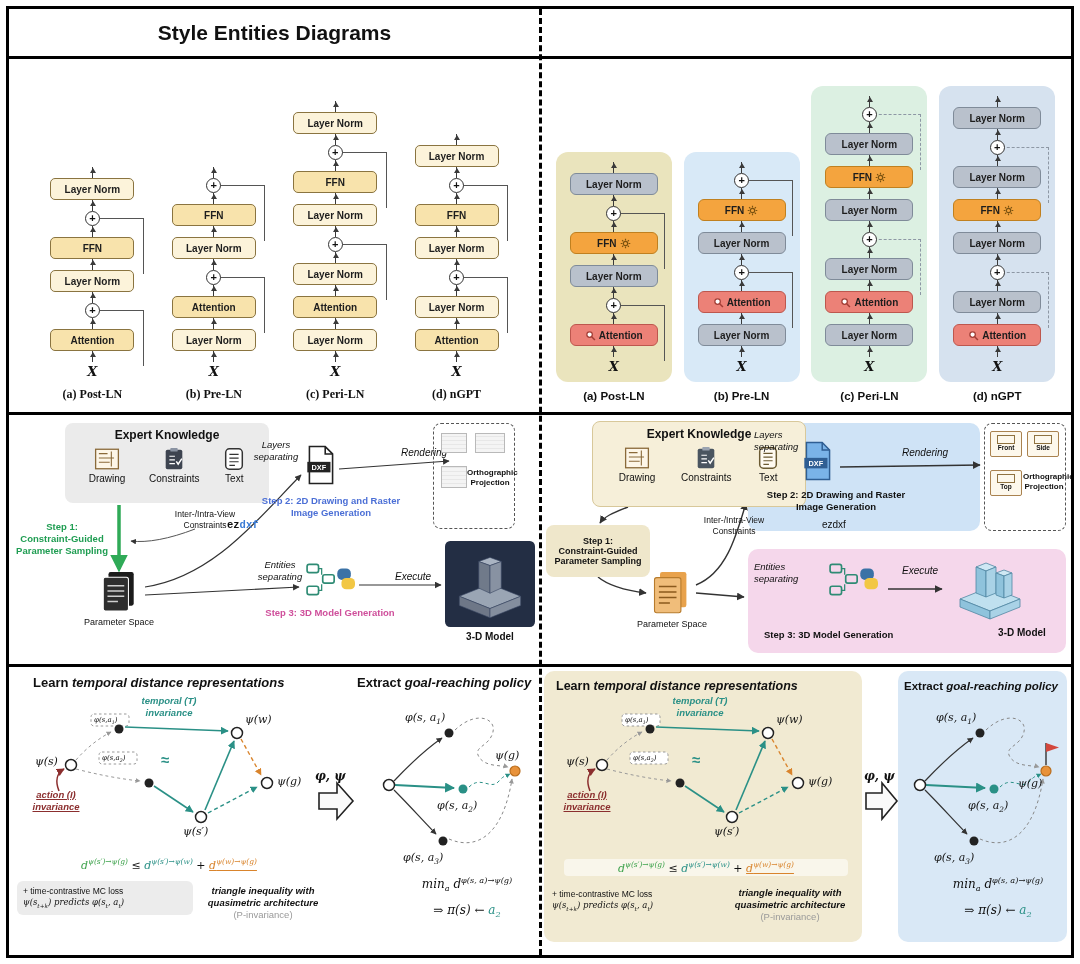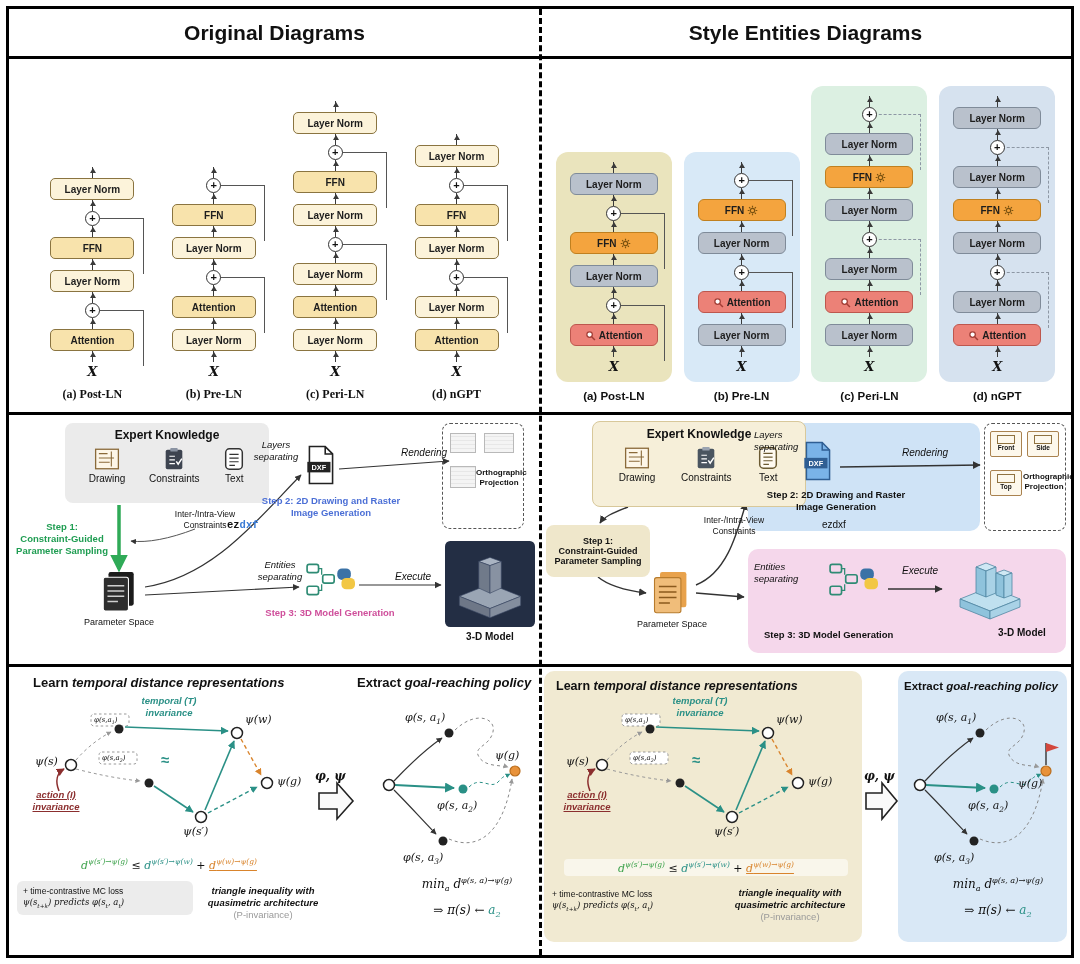--- a/index.html
+++ b/index.html
@@ -74,21 +74,20 @@
   
   .bgbox { position:absolute; border-radius:10px; z-index:0; }
 </style>
 </head>
 <body>
 
 <div class="figure">
   <div class="vdivider"></div>
 
   <div class="header-row">
-    <div class="header-cell">Original Diagrams</div>
     <div class="header-cell">Style Entities Diagrams</div>
   </div>
 
   <div class="row row1">
     <div class="panel">
       <div class="arch-row" id="r1-original">
           <div class="arch-col">
             <div class="arch-stack">
               <div class="conn"></div>
               <div class="arch-block o-ln" style="background: rgb(252, 243, 218);">
@@ -497,21 +496,21 @@
       <svg class="lbl" style="left:296px; top:30px;" width="32" height="40" viewBox="0 0 30 38">
         <path d="M4,1.5 h15 l7,7 v28 h-22 z" fill="#fff" stroke="#222" stroke-width="1.5"></path>
         <path d="M19,1.5 v7 h7" fill="none" stroke="#222" stroke-width="1.5"></path>
         <rect x="2" y="16" width="22" height="10" fill="#222"></rect>
         <text x="13" y="23.6" font-size="7" fill="#fff" text-anchor="middle" font-weight="bold">DXF</text>
       </svg>
       <div class="lbl pre b" style="left:250px; top:80px; width:144px; color:#4b6fd6; font-size:9.5px; text-align:center;">Step 2: 2D Drawing and Raster
 Image Generation</div>
       <div class="lbl it" style="left:392px; top:32px; font-size:10px;">Rendering</div>
 
-      <div class="dash-box" style="left:433px; top:8px; width:82px; height:106px;">
+      <div class="dash-box" style="left:424px; top:8px; width:82px; height:106px;">
         <div class="sketch" style="left:7px; top:9px; width:26px; height:20px;"></div>
         <div class="sketch" style="left:41px; top:9px; width:30px; height:20px;"></div>
         <div class="sketch" style="left:7px; top:42px; width:26px; height:22px;"></div>
         <div class="lbl pre b" style="left:33px; top:44px; width:46px; font-size:8px; text-align:center;">Orthographic
 Projection</div>
       </div>
 
       <div class="lbl pre it" style="left:236px; top:144px; width:70px; text-align:center; font-size:9.5px;">Entities
 separating</div>
 

